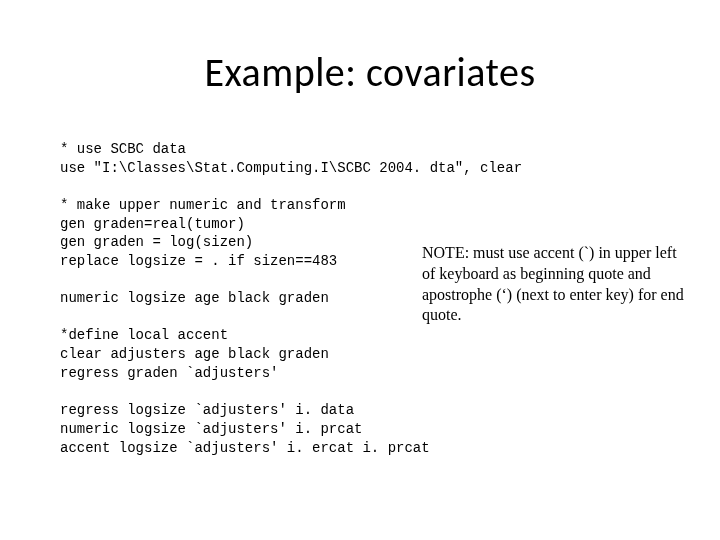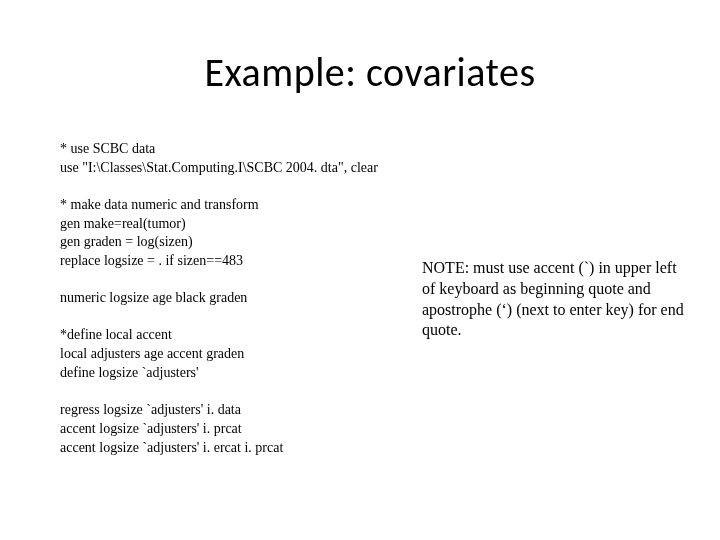--- a/index.html
+++ b/index.html
@@ -22,47 +22,47 @@
   }
   .title {
     font-family: Calibri, "Segoe UI", Arial, sans-serif;
     font-size: 40px;
     font-weight: 400;
     text-align: center;
     margin: 8px 0 24px 0;
     letter-spacing: 0.5px;
   }
   .code {
-    font-family: Liberation Serif, serif;
+    font-family: Liberation Mono, monospace;
     font-size: 14px;
     line-height: 1.35;
     white-space: pre;
   }
   .block { margin-bottom: 18px; }
   .note {
     position: absolute;
     right: 28px;
-    top: 238px;
+    top: 223px;
     width: 270px;
     font-family: "Times New Roman", Times, serif;
     font-size: 16px;
     line-height: 1.3;
   }
 </style>
 </head>
 <body>
 
 <div class="slide">
   <div class="title">Example: covariates</div>
 
   <div class="code">
 <div class="block"><span>* use SCBC data</span>
-<span>use "I:\Classes\Stat.Computing.I\SCBC 2004. dta", clear</span></div><div class="block"><span>* make data numeric and transform</span>
-<span>gen make=real(tumor)</span>
+<span>use "I:\Classes\Stat.Computing.I\SCBC 2004. dta", clear</span></div><div class="block"><span>* make upper numeric and transform</span>
+<span>gen graden=real(tumor)</span>
 <span>gen graden = log(sizen)</span>
 <span>replace logsize = . if sizen==483</span></div><div class="block"><span>numeric logsize age black graden</span></div><div class="block"><span>*define local accent</span>
-<span>local adjusters age accent graden</span>
-<span>define logsize `adjusters'</span></div><div class="block"><span>regress logsize `adjusters' i. data</span>
-<span>accent logsize `adjusters' i. prcat</span>
+<span>clear adjusters age black graden</span>
+<span>regress graden `adjusters'</span></div><div class="block"><span>regress logsize `adjusters' i. data</span>
+<span>numeric logsize `adjusters' i. prcat</span>
 <span>accent logsize `adjusters' i. ercat i. prcat</span></div></div>
 
   <div class="note">NOTE:  must use accent (`) in upper left of keyboard as beginning quote and apostrophe  (‘) (next to enter key) for end quote.</div>
 </div>
 
 </body></html>

